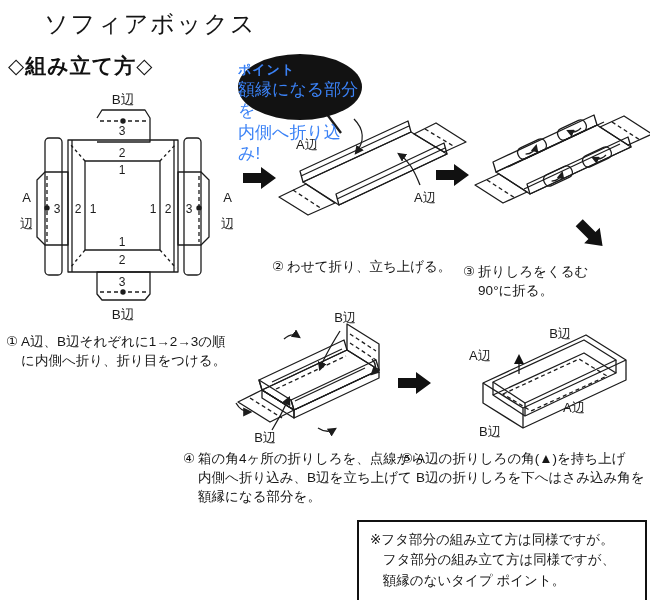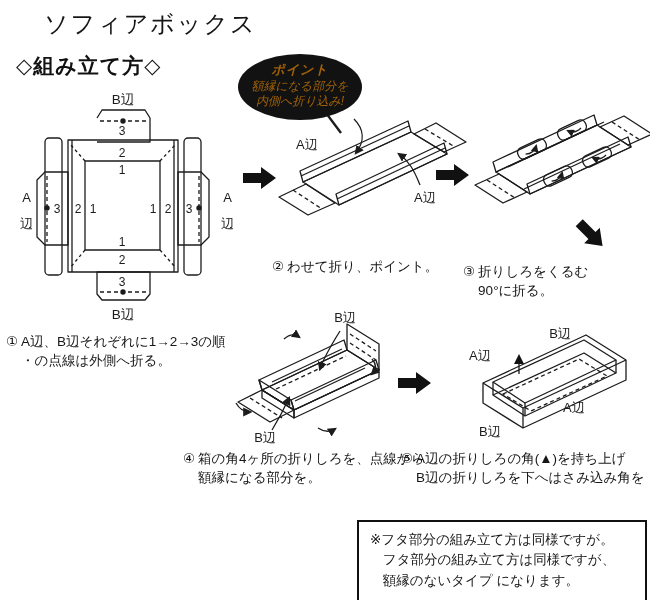--- a/index.html
+++ b/index.html
@@ -1,26 +1,26 @@
 <!DOCTYPE html>
 <html><head>
 <meta charset="utf-8">
 <style>
   html,body{margin:0;padding:0;background:#fff;}
   #page{position:relative;width:650px;height:600px;background:#ffffff;overflow:hidden;
         font-family:"Liberation Sans","DejaVu Sans",sans-serif;color:#1c1c1c;}
   .abs{position:absolute;}
   #title{left:44px;top:8px;font-family:"Liberation Serif","DejaVu Serif",serif;
          font-size:24px;letter-spacing:2px;color:#151515;}
-  #heading{left:16px;top:52px;font-size:21px;font-weight:700;letter-spacing:1px;color:#111;}
+  #heading{left:8px;top:52px;font-size:21px;font-weight:700;letter-spacing:1px;color:#111;}
   
   #balloon{left:238px;top:54px;width:124px;height:66px;background:#121212;border-radius:50%;
-           color:#a16207;text-align:center;z-index:3;font-style:italic;}
+           color:#3b82f6;z-index:3;}
   #balloon .bt{font-size:13px;font-weight:700;margin-top:7px;letter-spacing:1px;}
-  #balloon .bl{font-size:12px;line-height:1.25;}
+  #balloon .bl{font-size:17px;line-height:1.25;}
   
   .vlabel{writing-mode:vertical-rl;text-orientation:upright;font-size:13px;letter-spacing:1px;
           line-height:1;color:#1c1c1c;}
   
   .step{display:flex;gap:3px;font-size:13.5px;line-height:1.42;color:#161616;}
   .step .n{flex:none;}
   .step .ls{white-space:nowrap;}
   
   #note{left:357px;top:520px;width:266px;border:2px solid #111;padding:8px 9px 9px 11px;
         font-size:13.5px;line-height:1.5;color:#161616;white-space:nowrap;}
@@ -217,54 +217,55 @@
     <text x="117" y="22" font-size="13" fill="#1c1c1c" text-anchor="middle">B辺</text>
     <text x="26" y="44" font-size="13" fill="#1c1c1c">A辺</text>
     <text x="120" y="96" font-size="13" fill="#1c1c1c">A辺</text>
     <text x="36" y="120" font-size="13" fill="#1c1c1c">B辺</text>
   </svg>
 
   <div class="step abs" style="left:6px;top:332px;">
     <span class="n">①</span>
     <div class="ls">
       <div>A辺、B辺それぞれに1→2→3の順</div>
-      <div>・の点線は外側へ折る。</div>
+      <div>に内側へ折り、折り目をつける。</div>
     </div>
   </div>
 
   <div class="step abs" style="left:272px;top:257px;">
     <span class="n">②</span>
     <div class="ls">
-      <div>わせて折り、ポイント。</div>
+      <div>わせて折り、立ち上げる。</div>
     </div>
   </div>
 
   <div class="step abs" style="left:463px;top:262px;">
     <span class="n">③</span>
     <div class="ls">
       <div>折りしろをくるむ</div>
       <div>90°に折る。</div>
     </div>
   </div>
 
   <div class="step abs" style="left:183px;top:449px;">
     <span class="n">④</span>
     <div class="ls">
       <div>箱の角4ヶ所の折りしろを、点線から</div>
+      <div>内側へ折り込み、B辺を立ち上げて</div>
       <div>額縁になる部分を。</div>
     </div>
   </div>
 
   <div class="step abs" style="left:401px;top:449px;">
     <span class="n">⑤</span>
     <div class="ls">
       <div>A辺の折りしろの角(▲)を持ち上げ</div>
       <div>B辺の折りしろを下へはさみ込み角を</div>
     </div>
   </div>
 
   <div id="note" class="abs">
     <div>※フタ部分の組み立て方は同様ですが。</div>
     <div>フタ部分の組み立て方は同様ですが、</div>
-    <div>額縁のないタイプ になります。</div>
+    <div>額縁のないタイプ ポイント。</div>
   </div>
 
 </div>
 
 </body></html>

